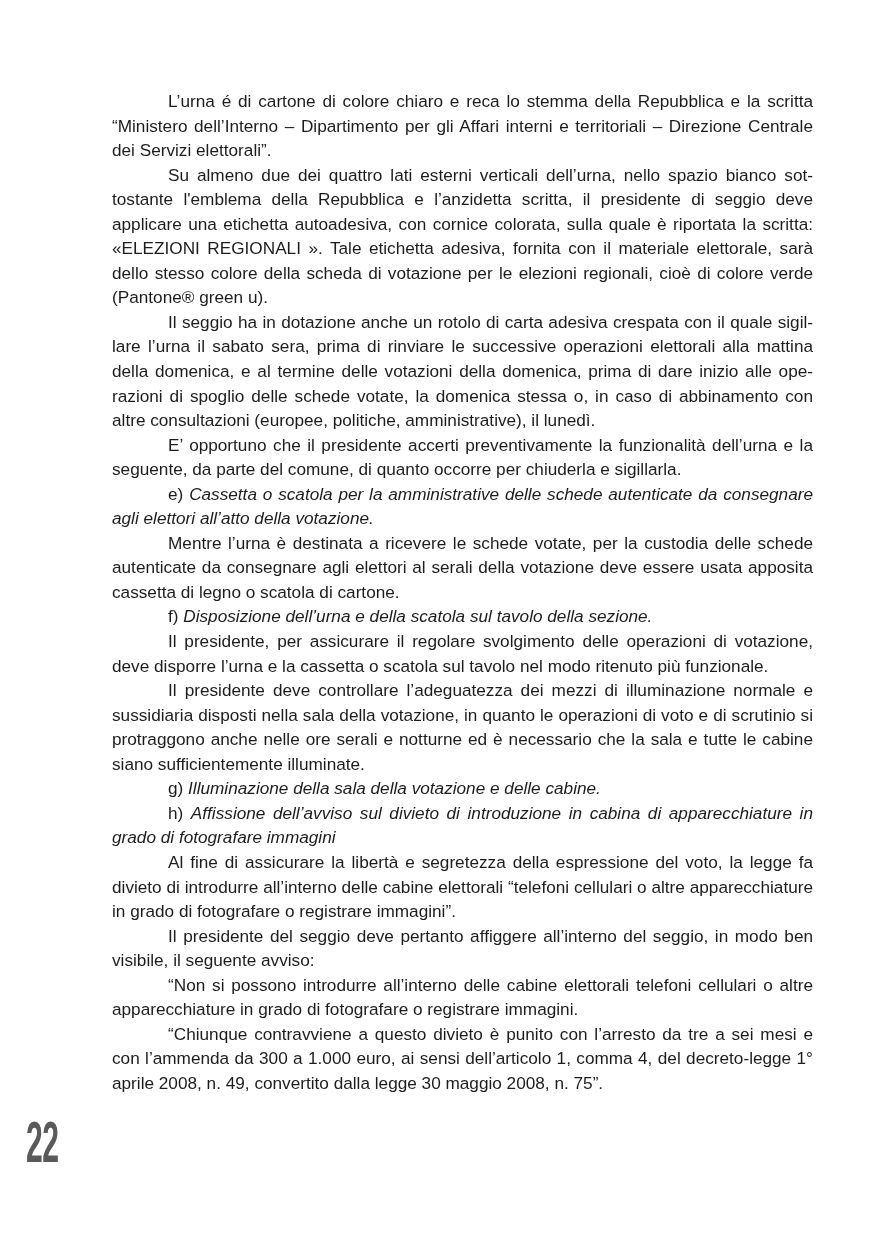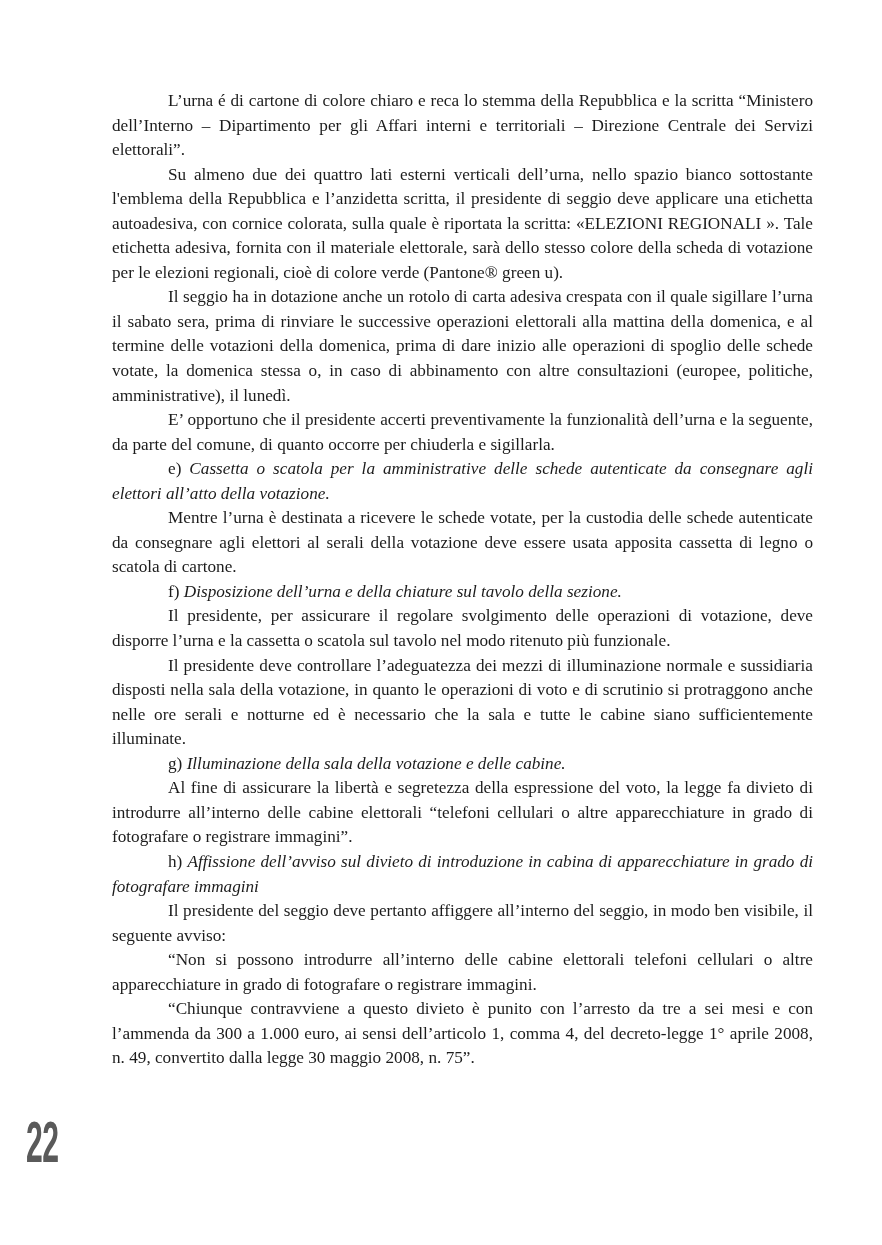--- a/index.html
+++ b/index.html
@@ -2,21 +2,21 @@
 <html><head>
   <meta charset="utf-8">
   <style>
     html, body { margin: 0; padding: 0; background: #ffffff; }
     body { width: 882px; height: 1245px; position: relative; overflow: hidden; }
     .page-text {
       position: absolute;
       left: 112px;
       top: 89px;
       width: 701px;
-      font-family: Liberation Serif, serif;
+      font-family: Liberation Sans, sans-serif;
       font-size: 17.2px;
       line-height: 24.55px;
       color: #1c1c1c;
       text-align: justify;
       hyphens: manual;
     }
     .page-text p { margin: 0; text-indent: 56px; }
     .page-text em { font-style: italic; }
     .page-number {
       position: absolute;
@@ -35,24 +35,24 @@
 </head>
 <body>
 
 <div class="page-text">
   <p>L’urna é di cartone di colore chiaro e reca lo stemma della Repubblica e la scritta “Ministero dell’Interno – Dipartimento per gli Affari interni e territoriali – Direzione Centrale dei Servizi elettorali”.</p>
   <p>Su almeno due dei quattro lati esterni verticali dell’urna, nello spazio bianco sot­tostante l'emblema della Repubblica e l’anzidetta scritta, il presidente di seggio deve applicare una etichetta autoadesiva, con cornice colorata, sulla quale è riportata la scritta: «ELEZIONI REGIONALI ». Tale etichetta adesiva, fornita con il materiale elettorale, sarà dello stesso colore della scheda di votazione per le elezioni regionali, cioè di colore verde (Pantone® green u).</p>
   <p>Il seggio ha in dotazione anche un rotolo di carta adesiva crespata con il quale sigil­lare l’urna il sabato sera, prima di rinviare le successive operazioni elettorali alla mattina della domenica, e al termine delle votazioni della domenica, prima di dare inizio alle ope­razioni di spoglio delle schede votate, la domenica stessa o, in caso di abbinamento con altre consultazioni (europee, politiche, amministrative), il lunedì.</p>
   <p>E’ opportuno che il presidente accerti preventivamente la funzionalità dell’urna e la seguente, da parte del comune, di quanto occorre per chiuderla e sigillarla.</p>
   <p><span>e)</span> <em>Cassetta o scatola per la amministrative delle schede autenticate da consegnare agli elettori all’atto della votazione.</em></p>
   <p>Mentre l’urna è destinata a ricevere le schede votate, per la custodia delle schede autenticate da consegnare agli elettori al serali della votazione deve essere usata apposita cassetta di legno o scatola di cartone.</p>
-  <p><span>f)</span> <em>Disposizione dell’urna e della chiature sul tavolo della sezione.</em></p>
+  <p><span>f)</span> <em>Disposizione dell’urna e della scatola sul tavolo della sezione.</em></p>
   <p>Il presidente, per assicurare il regolare svolgimento delle operazioni di votazione, deve disporre l’urna e la cassetta o scatola sul tavolo nel modo ritenuto più funzionale.</p>
   <p>Il presidente deve controllare l’adeguatezza dei mezzi di illuminazione normale e sussidiaria disposti nella sala della votazione, in quanto le operazioni di voto e di scruti­nio si protraggono anche nelle ore serali e notturne ed è necessario che la sala e tutte le cabine siano sufficientemente illuminate.</p>
   <p><span>g)</span> <em>Illuminazione della sala della votazione e delle cabine.</em></p>
+  <p><span>h)</span> <em>Affissione dell’avviso sul divieto di introduzione in cabina di apparecchiature in grado di fotografare immagini</em></p>
   <p>Al fine di assicurare la libertà e segretezza della espressione del voto, la legge fa divieto di introdurre all’interno delle cabine elettorali “telefoni cellulari o altre apparec­chiature in grado di fotografare o registrare immagini”.</p>
-  <p><span>h)</span> <em>Affissione dell’avviso sul divieto di introduzione in cabina di apparecchiature in grado di fotografare immagini</em></p>
   <p>Il presidente del seggio deve pertanto affiggere all’interno del seggio, in modo ben visibile, il seguente avviso:</p>
   <p>“Non si possono introdurre all’interno delle cabine elettorali telefoni cellulari o altre apparecchiature in grado di fotografare o registrare immagini.</p>
   <p>“Chiunque contravviene a questo divieto è punito con l’arresto da tre a sei mesi e con l’ammenda da 300 a 1.000 euro, ai sensi dell’articolo 1, comma 4, del decreto-legge 1° aprile 2008, n. 49, convertito dalla legge 30 maggio 2008, n. 75”.</p>
 </div>
 
 <div class="page-number">22</div>
 
 </body></html>

